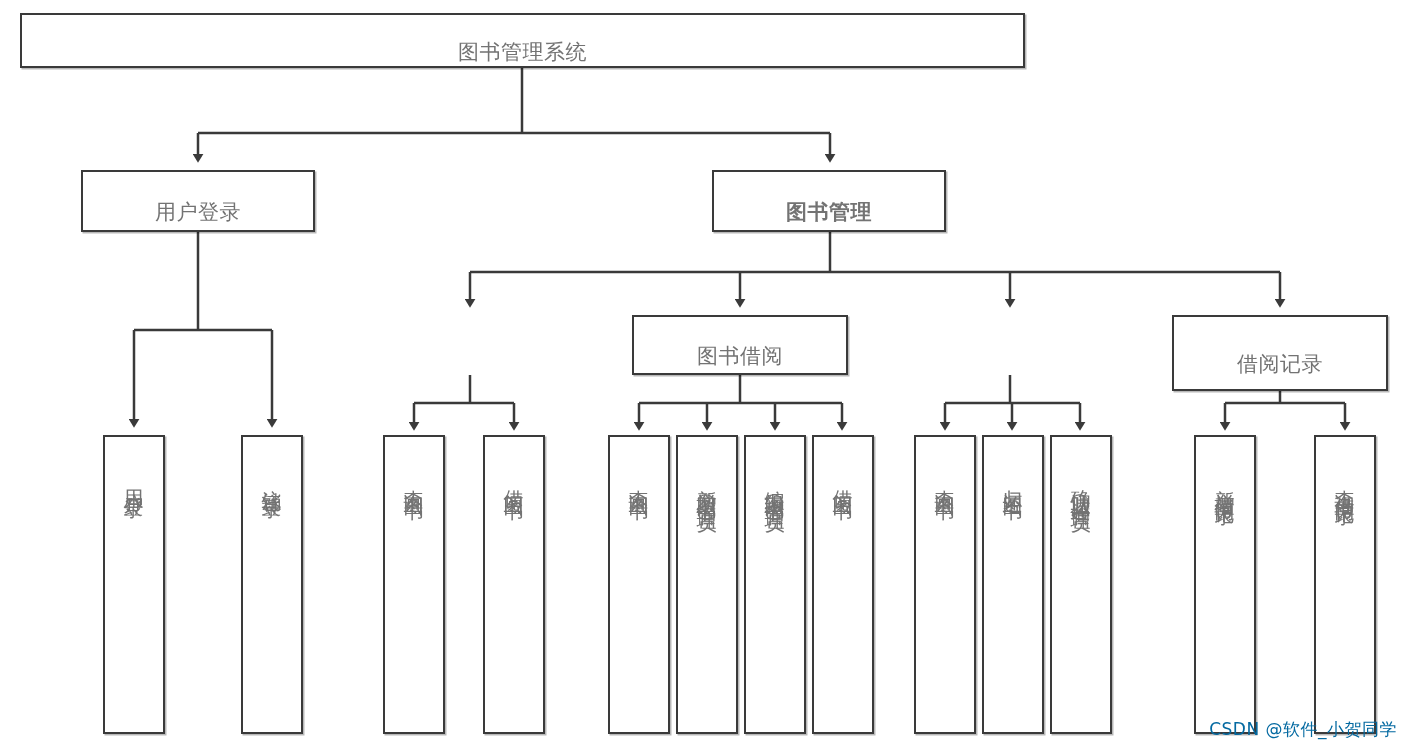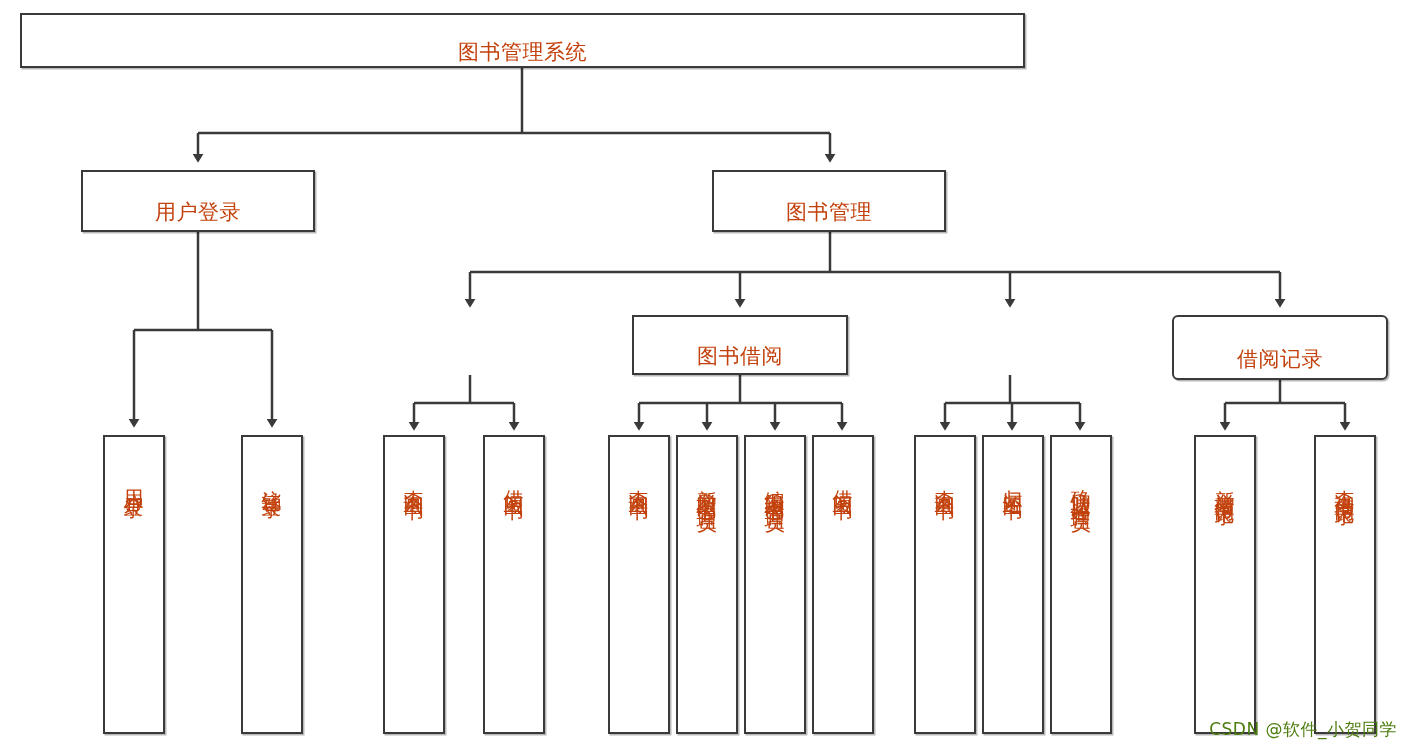--- a/index.html
+++ b/index.html
@@ -32,21 +32,21 @@
     box-sizing: border-box;
     background: #ffffff;
     border: 2.5px solid #3a3a3a;
     box-shadow: 1.5px 1.5px 0 rgba(0,0,0,0.28);
     display: flex;
     align-items: center;
     justify-content: center;
     overflow: hidden;
   }
   .node-label {
-    color: #c2410c;
+    color: #737373;
     text-align: center;
     line-height: 1.14;
     white-space: nowrap;
     margin-top: 24px;
   }
   .node-box.horiz .node-label {
     font-size: 21px;
     letter-spacing: 0.5px;
   }
   .node-box.vert {
@@ -58,21 +58,21 @@
     text-orientation: upright;
     font-size: 20px;
     letter-spacing: 3.5px;
     line-height: 1;
   }
   .watermark {
     position: absolute;
     right: 8px;
     bottom: 6px;
     font-size: 17px;
-    color: #4d7c0f;
+    color: #0369a1;
     letter-spacing: 0.5px;
     white-space: nowrap;
     pointer-events: none;
   }
 </style>
 </head>
 <body>
 
 <div id="diagram-root">
 
@@ -126,28 +126,28 @@
     </g>
   </svg>
 
   <div class="node-box horiz" style="left:20px; top:13px; width:1005px; height:55px;">
     <span class="node-label">图书管理系统</span>
   </div>
 
   <div class="node-box horiz" style="left:81px; top:170px; width:234px; height:62px;">
     <span class="node-label">用户登录</span>
   </div>
-  <div class="node-box horiz" style="left:712px; top:170px; width:234px; height:62px;">
+  <div class="node-box horiz" style="left:712px; top:170px; width:234px; height:62px;font-weight:bold;">
     <span class="node-label">图书管理</span>
   </div>
 
   <div class="node-box horiz" style="left:632px; top:315px; width:216px; height:60px;">
     <span class="node-label">图书借阅</span>
   </div>
-  <div class="node-box horiz" style="left:1172px; top:315px; width:216px; height:65px;border-radius:6px;">
+  <div class="node-box horiz" style="left:1172px; top:315px; width:216px; height:76px;">
     <span class="node-label">借阅记录</span>
   </div>
 
   <div class="node-box vert" style="left:103px; top:435px; width:62px; height:299px;">
     <span class="node-label">用户登录</span>
   </div>
   <div class="node-box vert" style="left:241px; top:435px; width:62px; height:299px;">
     <span class="node-label">注销登录</span>
   </div>
 

